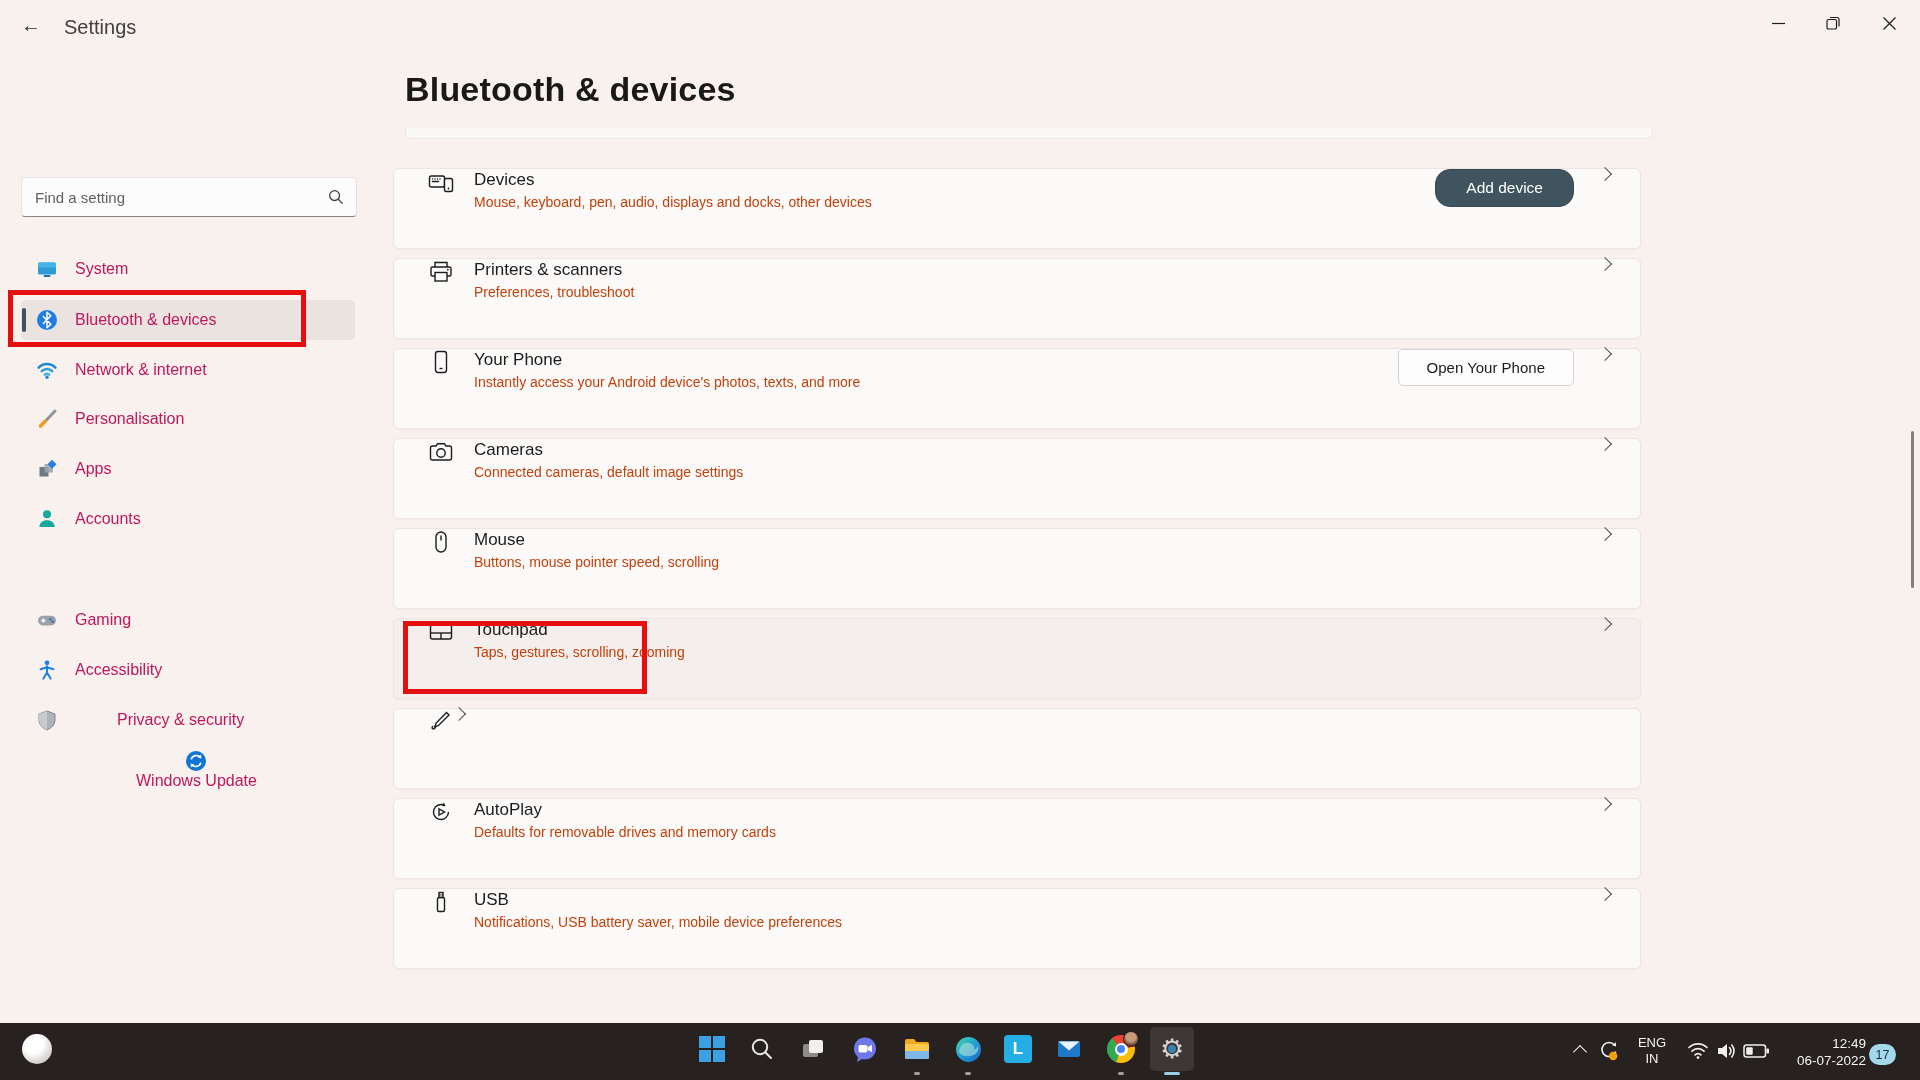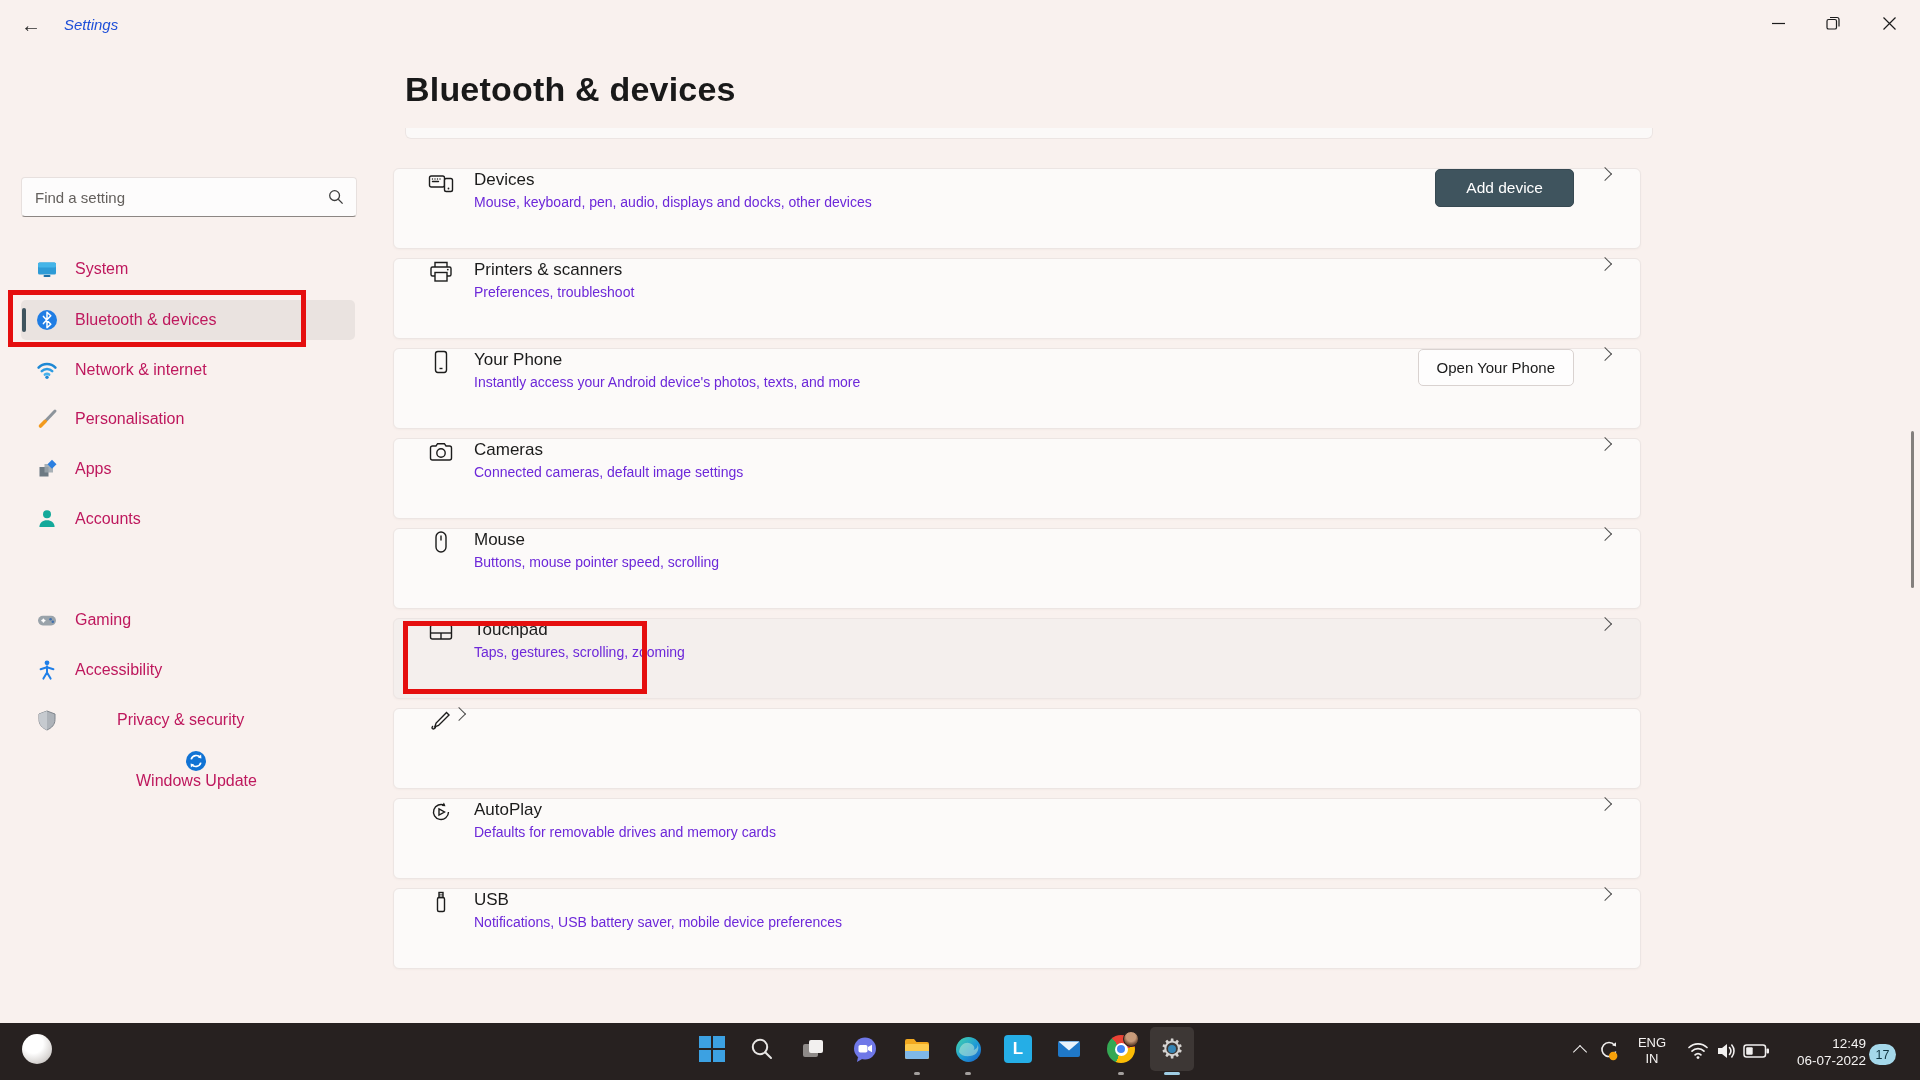--- a/index.html
+++ b/index.html
@@ -3,21 +3,21 @@
 <meta charset="utf-8">
 <style>
   html,body{margin:0;padding:0;background:#000;}
   #screen{position:relative;width:1920px;height:1080px;overflow:hidden;
           background:#f9f1ee;font-family:"Liberation Sans",sans-serif;color:#1c1c1c;}
   .abs{position:absolute;}
 
   
   .back-btn{left:14px;top:10px;width:34px;height:30px;display:flex;align-items:center;justify-content:center;
             font-size:20px;color:#2b2b2b;cursor:pointer;}
-  .app-title{left:64px;top:16px;font-size:15px;color:#1d4ed8;font-style:italic;}
+  .app-title{left:64px;top:16px;font-size:20px;color:#404040;}
   .winbtn{top:0;width:46px;height:46px;display:flex;align-items:center;justify-content:center;color:#1c1c1c;}
   .winbtn svg{display:block;}
 
   
   .searchbox{left:21px;top:177px;width:334px;height:38px;background:#fdfcfc;border:1px solid #e7e0de;
              border-bottom:1.5px solid #8c8683;border-radius:4px;display:flex;align-items:center;}
   .searchbox input{flex:1;border:none;outline:none;background:transparent;font-family:"Liberation Sans",sans-serif;
              font-size:15px;color:#1c1c1c;padding:0 8px 0 13px;}
   .searchbox input::placeholder{color:#64605d;opacity:1;}
   .search-ic{margin-right:12px;display:flex;}
@@ -33,24 +33,24 @@
   
   .page-title{left:405px;top:70px;font-size:34px;font-weight:600;letter-spacing:.2px;color:#191919;}
   .card-strip{left:405px;top:128px;width:1248px;height:11px;background:#fbf9f8;border:1px solid #ece5e3;
               border-top:none;border-radius:0 0 6px 6px;box-sizing:border-box;}
   .card{left:393px;width:1248px;height:81px;background:#fcfaf9;border:1px solid #ece5e3;border-radius:6px;
         box-sizing:border-box;display:flex;align-items:flex-start;cursor:pointer;box-shadow:0 1px 2px rgba(90,70,60,.04);}
   .card.hovered{background:#f4efed;}
   .card .cicon{width:26px;height:26px;margin-left:34px;flex:0 0 auto;display:flex;}
   .card .ctext{flex:1;margin-left:20px;min-width:0;}
   .card .ctitle{font-size:17px;color:#1b1b1b;line-height:21px;}
-  .card .csub{font-size:14px;color:#6d28d9;line-height:18px;margin-top:3px;}
+  .card .csub{font-size:14px;color:#c2410c;line-height:18px;margin-top:3px;}
   .btn-primary{height:38px;padding:0 30px;margin-right:26px;background:#3f545e;color:#ffffff;border:1px solid #374952;
-               border-radius:5px;font-family:"Liberation Sans",sans-serif;font-size:15.5px;cursor:pointer;}
-  .btn-secondary{height:37px;padding:0 18px;margin-right:26px;background:#fefdfd;color:#1b1b1b;border:1px solid #d9d2d0;
+               border-radius:15px;font-family:"Liberation Sans",sans-serif;font-size:15.5px;cursor:pointer;}
+  .btn-secondary{height:37px;padding:0 28px;margin-right:26px;background:#fefdfd;color:#1b1b1b;border:1px solid #d9d2d0;
                border-radius:5px;font-family:"Liberation Sans",sans-serif;font-size:15px;cursor:pointer;}
   .chev{width:9px;height:9px;border-right:1.6px solid #4f4f4f;border-top:1.6px solid #4f4f4f;
         transform:rotate(45deg);margin-right:30px;flex:0 0 auto;}
   .scroll-thumb{left:1911px;top:431px;width:3px;height:157px;background:#84807d;border-radius:2px;}
 
   
   .taskbar{left:0;top:1023px;width:1920px;height:57px;background:#272120;}
   .tb-cell{position:absolute;top:1027px;width:44px;height:44px;border-radius:5px;display:flex;
            align-items:center;justify-content:center;cursor:pointer;}
   .tb-cell.active{background:#3d3735;}

